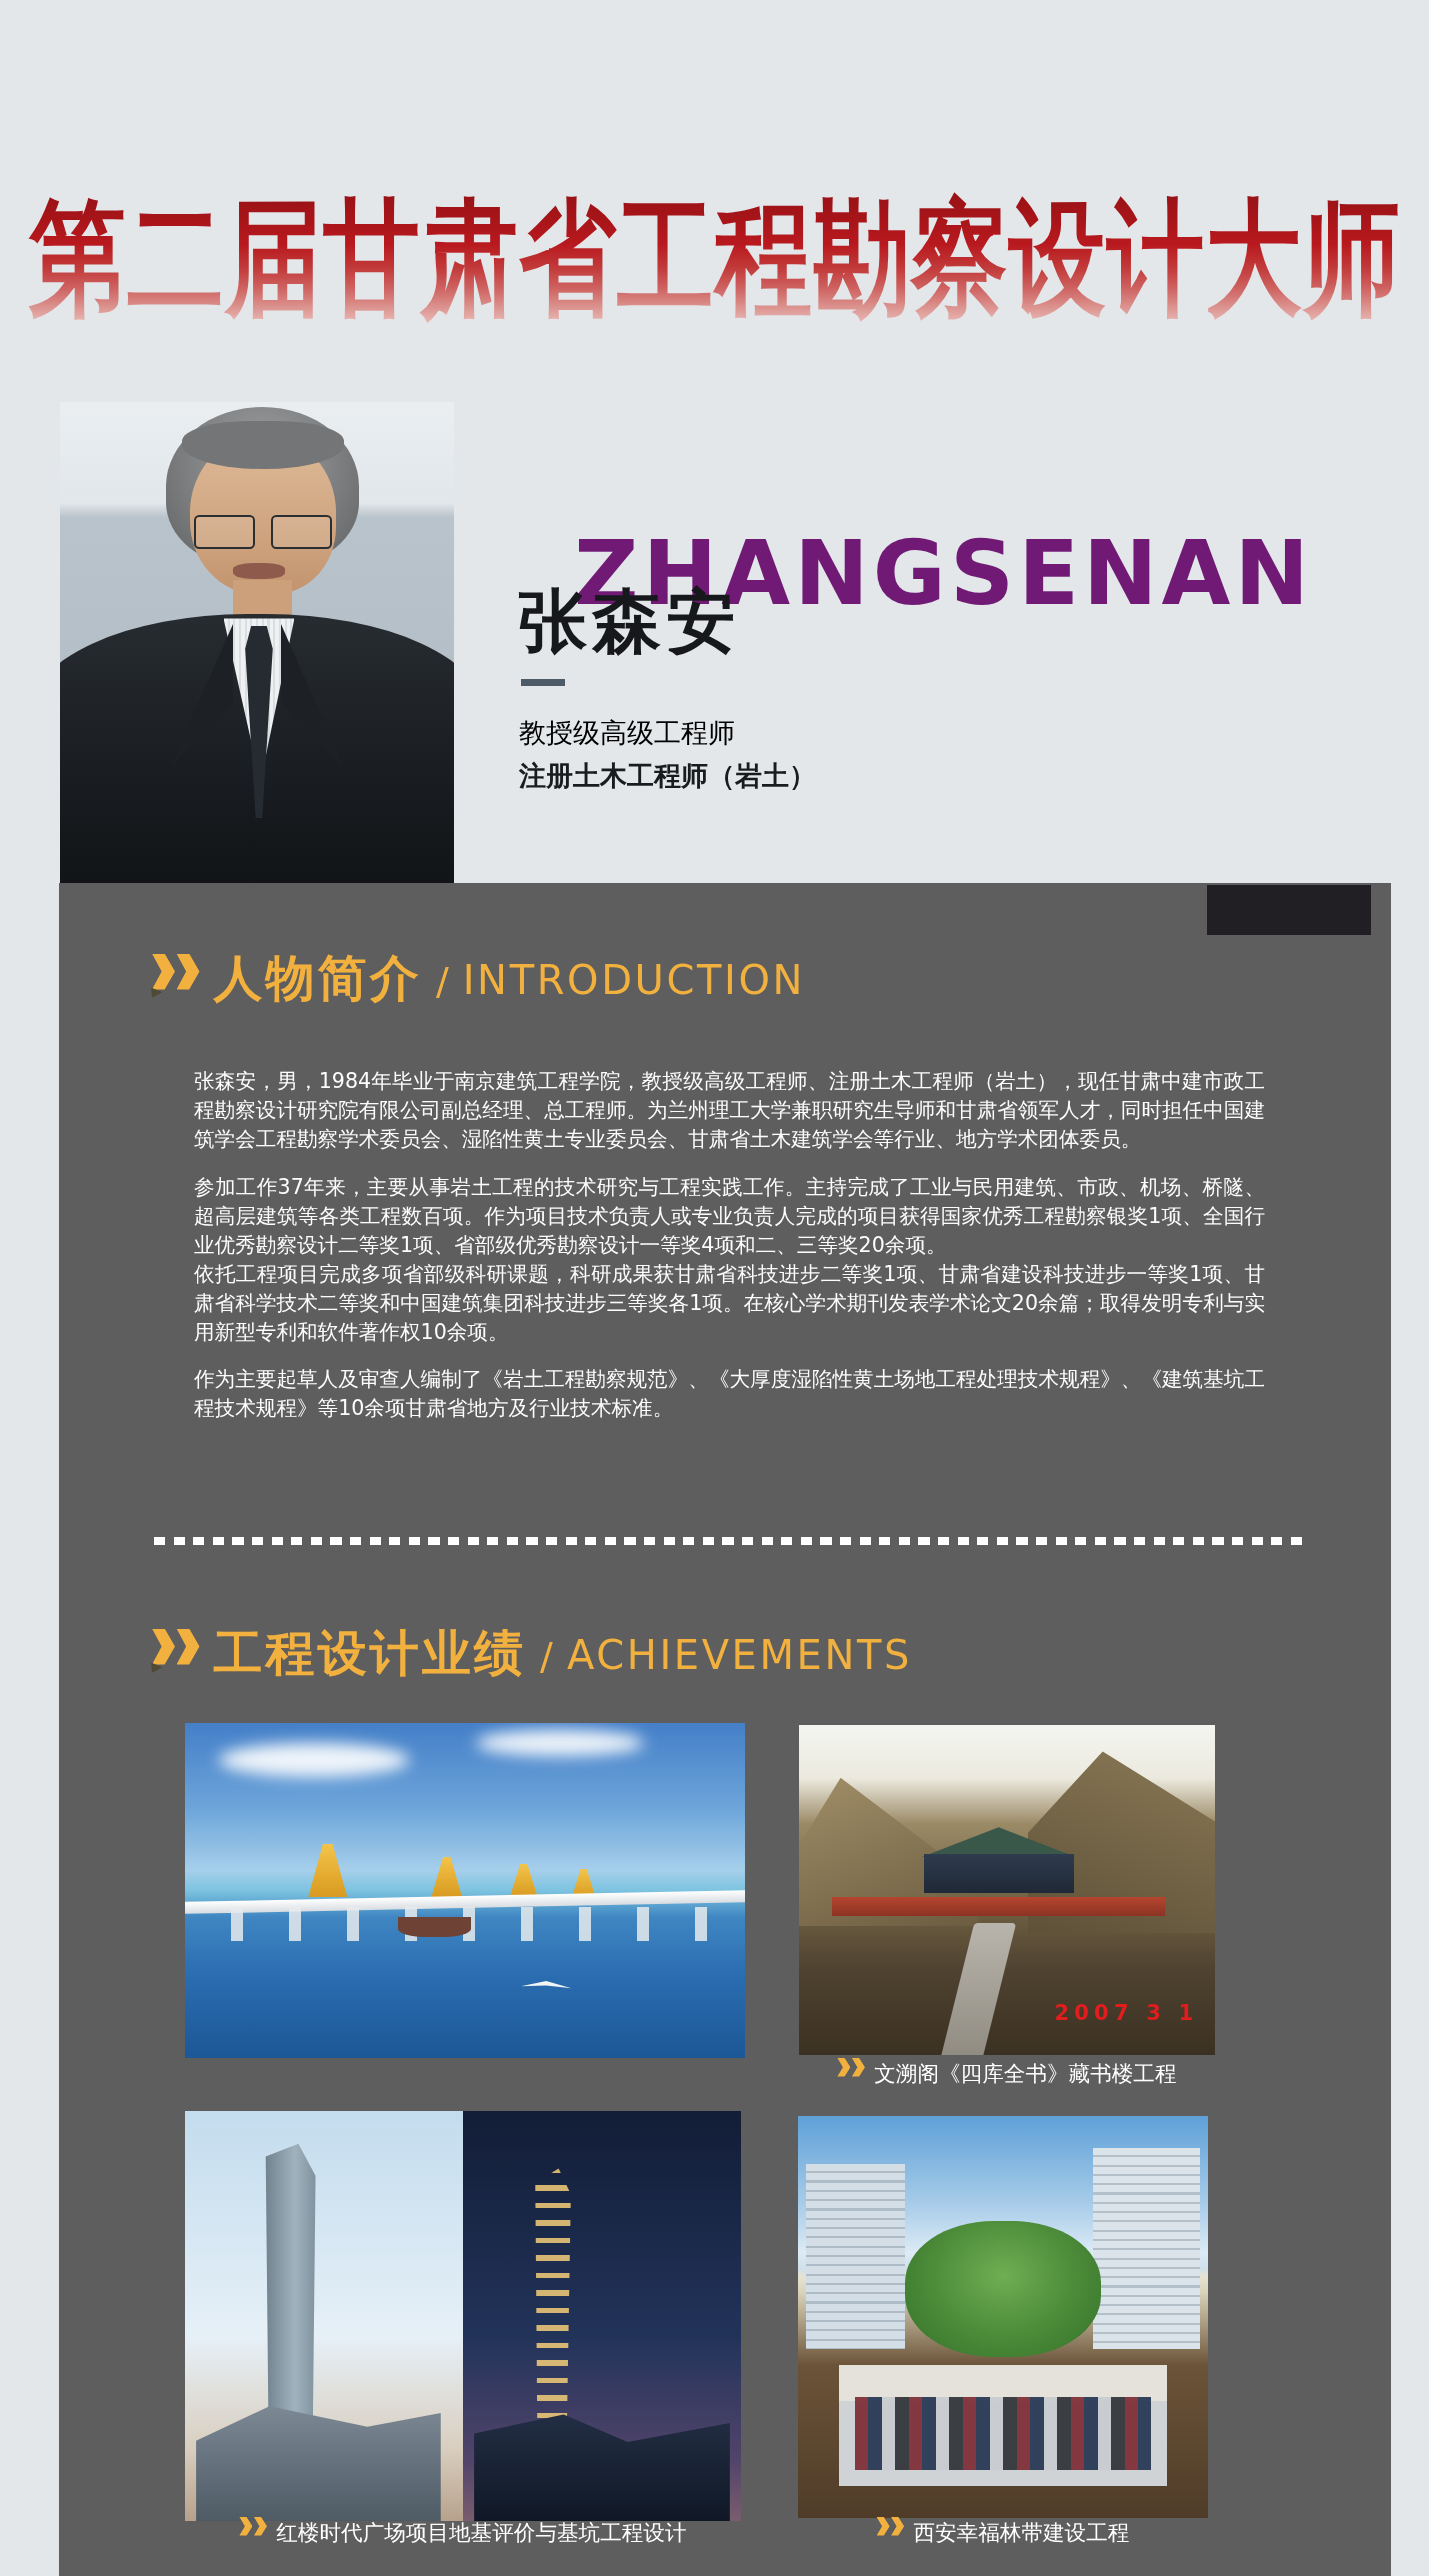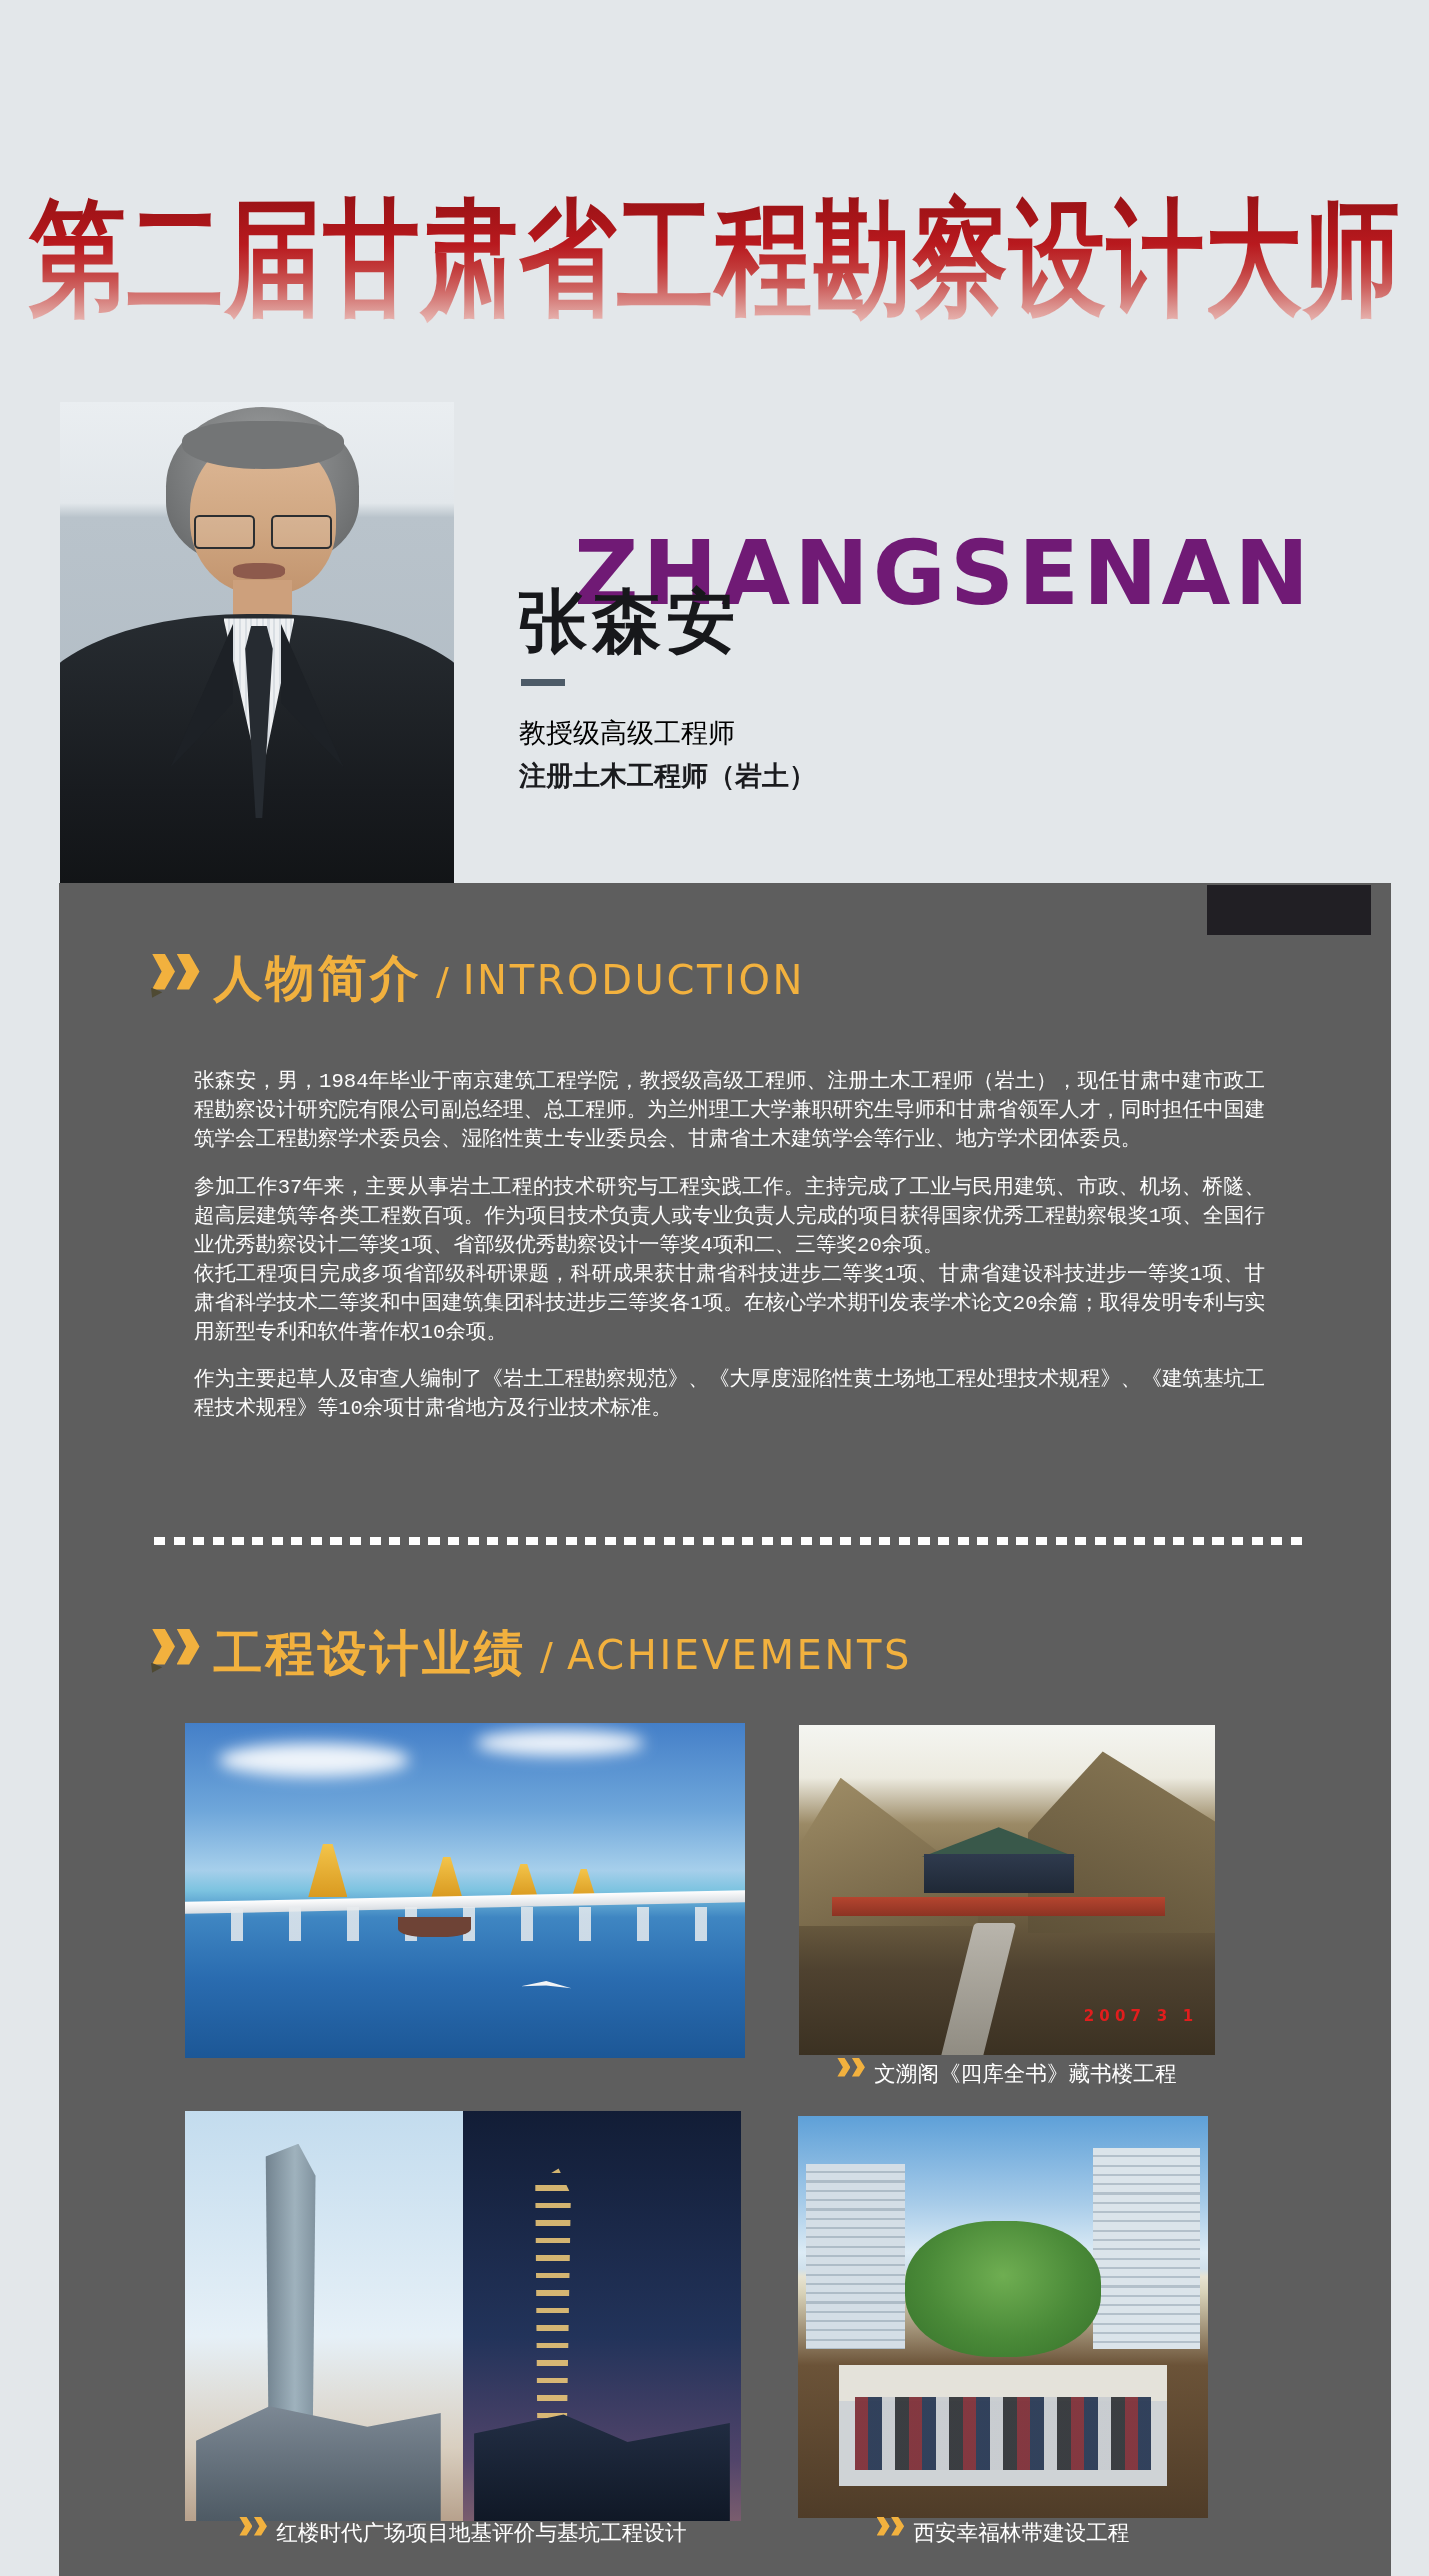--- a/index.html
+++ b/index.html
@@ -72,21 +72,21 @@
   .chev{background:var(--yellow);clip-path:polygon(0 0,55% 0,100% 50%,55% 100%,0 100%,42% 50%);}
   .chev-big{width:23px;height:36px;}
   .chev-shadow{position:absolute;left:-1px;bottom:-8.2px;width:11.3px;height:10.3px;background:#4f4a33;
     clip-path:polygon(0 0,100% 45%,10% 100%);}
   .sec-cn{font-size:49px;font-weight:700;color:var(--yellow);letter-spacing:3.1px;white-space:nowrap;line-height:1;}
   .sec-sep{font-size:38px;color:var(--yellow);line-height:1.1;}
   .sec-en{font-size:40px;color:var(--yellow);letter-spacing:2.6px;white-space:nowrap;line-height:1.15;}
 
   
   .intro-text{position:absolute;left:135px;top:184px;width:1071px;color:var(--white);
-    font-size:20.6px;line-height:29px;text-align:justify;font-family:Liberation Mono, monospace;}
+    font-size:20.6px;line-height:29px;text-align:justify;}
   .intro-text p{margin-bottom:18.5px;}
   .intro-text p.cont{margin-top:-18.5px;}
 
   .dashed-div{position:absolute;left:95px;top:654px;width:1149px;height:8.2px;
     background:repeating-linear-gradient(90deg,#fff 0 11.3px,transparent 11.3px 19.6px);}
 
   
   .proj{position:absolute;overflow:hidden;background:#888;}
   .caption{position:absolute;display:flex;align-items:center;justify-content:center;gap:9.3px;
     color:#fff;font-size:21.6px;white-space:nowrap;}
@@ -114,21 +114,21 @@
   .ph2 .mtn{position:absolute;left:55%;top:8%;width:60%;height:55%;background:linear-gradient(200deg,#8d7c58,#5e5138);
     clip-path:polygon(30% 0,100% 60%,100% 100%,0 100%,0 45%);}
   .ph2 .mtn2{position:absolute;left:-12%;top:16%;width:55%;height:45%;background:linear-gradient(160deg,#a4926a,#6c5d41);
     clip-path:polygon(40% 0,100% 70%,100% 100%,0 100%);}
   .ph2 .roof{position:absolute;left:26%;top:31%;width:44%;height:9%;background:#39584a;
     clip-path:polygon(8% 100%,50% 0,92% 100%);}
   .ph2 .hall{position:absolute;left:30%;top:39%;width:36%;height:12%;background:linear-gradient(180deg,#2f3b4e,#1f2836);}
   .ph2 .wall{position:absolute;left:8%;top:52%;width:80%;height:6%;background:linear-gradient(180deg,#b5452f,#8c3323);}
   .ph2 .road{position:absolute;left:38%;top:60%;width:10%;height:42%;background:linear-gradient(180deg,#b9b5ac,#8e8a80);
     transform:skewX(-14deg);border-radius:4.1px;}
-  .ph2 .date{position:absolute;right:4%;bottom:9%;color:#e11d1d;font-size:15px;font-weight:700;letter-spacing:5.2px;margin-top:36px;}
+  .ph2 .date{position:absolute;right:4%;bottom:9%;color:#e11d1d;font-size:21px;font-weight:700;letter-spacing:5.2px;margin-top:36px;}
 
   
   .ph3-left{position:absolute;left:0;top:0;width:50%;height:100%;
     background:linear-gradient(180deg,#c3dcee 0%,#e6f0f7 55%,#d9cfc0 82%,#b7a18c 100%);}
   .ph3-right{position:absolute;left:50%;top:0;width:50%;height:100%;
     background:linear-gradient(180deg,#121d36 0%,#22335a 55%,#51446a 85%,#7a5d6e 100%);}
   .ph3 .tower-day{position:absolute;left:12%;top:8%;width:14%;height:78%;
     background:linear-gradient(90deg,#5d6d7a,#9fb2bd 55%,#6c7d8a);
     clip-path:polygon(18% 4%,60% 0,82% 10%,78% 100%,22% 100%);}
   .ph3 .tower-night{position:absolute;left:60%;top:10%;width:13%;height:76%;

